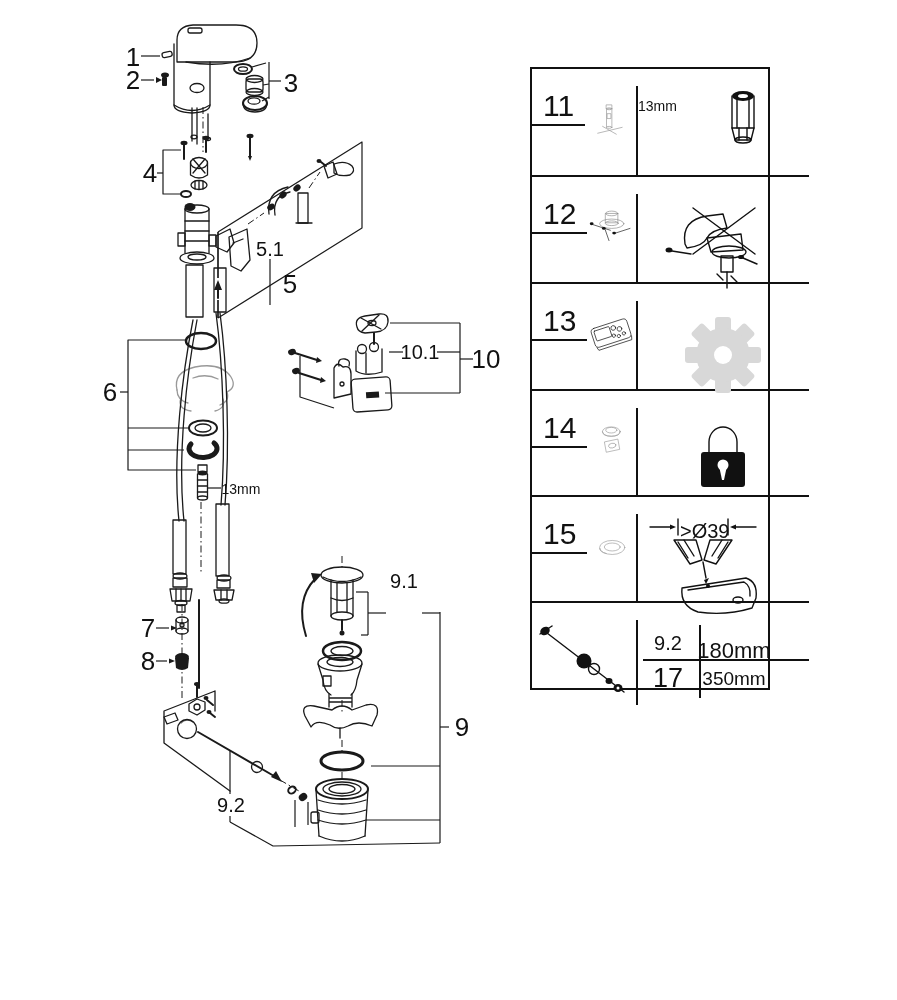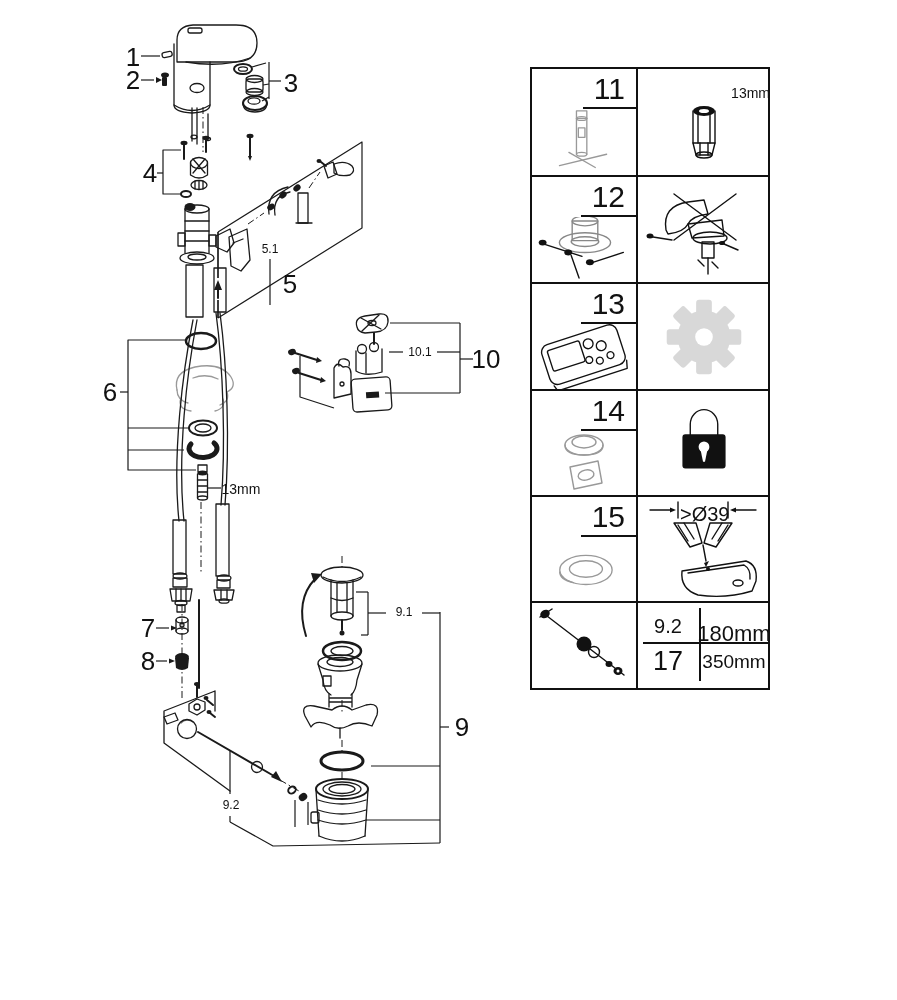--- a/index.html
+++ b/index.html
@@ -8,26 +8,26 @@
   .art{position:absolute;left:0;top:0;}
   .art line,.art path,.art rect,.art ellipse,.art circle,.art polygon,.art polyline{
       stroke:#1a1a1a;stroke-width:1.3;fill:none;stroke-linecap:round;stroke-linejoin:round;}
   .art .blk{fill:#1a1a1a;stroke:none;}
   .art .w2{stroke-width:2;} .art .w25{stroke-width:2.5;} .art .w3{stroke-width:3;}
   .art .w5{stroke-width:5;}
   .art .ld{stroke-width:1.2;stroke-linecap:butt;}
   .art .dd{stroke-width:1;stroke-dasharray:7 3 1.5 3;stroke-linecap:butt;}
   .art .gry{stroke:#999;}
   .lbl{position:absolute;transform:translate(-50%,-50%);line-height:1;white-space:nowrap;color:#111;}
-  .s26{font-size:26px;} .s20{font-size:12px;} .s14{font-size:14px;}
+  .s26{font-size:26px;} .s20{font-size:20px;} .s14{font-size:14px;}
   
   .ptable{position:absolute;left:530px;top:67px;width:240px;height:623px;
           border:2px solid #111;box-sizing:border-box;display:grid;
           grid-template-columns:106px 1fr;grid-template-rows:108px 107px 107px 106px 106px 1fr;}
-  .cell{position:relative;display:flex;flex-direction:column;align-items:flex-end;box-sizing:border-box;}
+  .cell{position:relative;display:flex;align-items:flex-start;box-sizing:border-box;margin-top:17px;}
   .cell.br{border-right:2px solid #111;} .cell.bb{border-bottom:2px solid #111;}
   .cell svg line,.cell svg path,.cell svg rect,.cell svg ellipse,.cell svg circle,.cell svg polygon,.cell svg polyline{
       stroke:#111;stroke-width:1.4;fill:none;stroke-linecap:round;stroke-linejoin:round;}
   .cell svg .blk{fill:#111;stroke:none;} .cell svg .wht{fill:#fff;stroke:none;}
   .cell svg .g8{stroke:#888;} .cell svg .g9{stroke:#999;}
   .cell svg .gearf{fill:#d8d8d8;stroke:none;}
   .num{font-size:30px;line-height:1;border-bottom:2px solid #111;padding:2px 11px 3px;margin-top:3px;}
   .mid{justify-content:center;}
   .mm{font-size:14px;margin-top:12px;}
   .mlbl{position:absolute;transform:translate(-50%,-50%);line-height:1;white-space:nowrap;}
@@ -326,21 +326,21 @@
   <span class="lbl s26" style="left:133px;top:57px">1</span>
   <span class="lbl s26" style="left:133px;top:80px">2</span>
   <span class="lbl s26" style="left:291px;top:83px">3</span>
   <span class="lbl s26" style="left:150px;top:173px">4</span>
   <span class="lbl s20" style="left:270px;top:249px">5.1</span>
   <span class="lbl s26" style="left:290px;top:284px">5</span>
   <span class="lbl s26" style="left:110px;top:392px">6</span>
   <span class="lbl s14" style="left:241px;top:489px">13mm</span>
   <span class="lbl s26" style="left:148px;top:628px">7</span>
   <span class="lbl s26" style="left:148px;top:661px">8</span>
-  <span class="lbl s20" style="left:404px;top:612px">9.1</span>
+  <span class="lbl s20" style="left:404px;top:581px">9.1</span>
   <span class="lbl s26" style="left:462px;top:727px">9</span>
   <span class="lbl s20" style="left:231px;top:805px">9.2</span>
   <span class="lbl s20" style="left:420px;top:352px">10.1</span>
   <span class="lbl s26" style="left:486px;top:359px">10</span>
 
   <div class="ptable">
 
     <div class="cell br bb">
       <span class="num">11</span>
       <svg width="104" height="70" viewBox="0 0 104 70">

